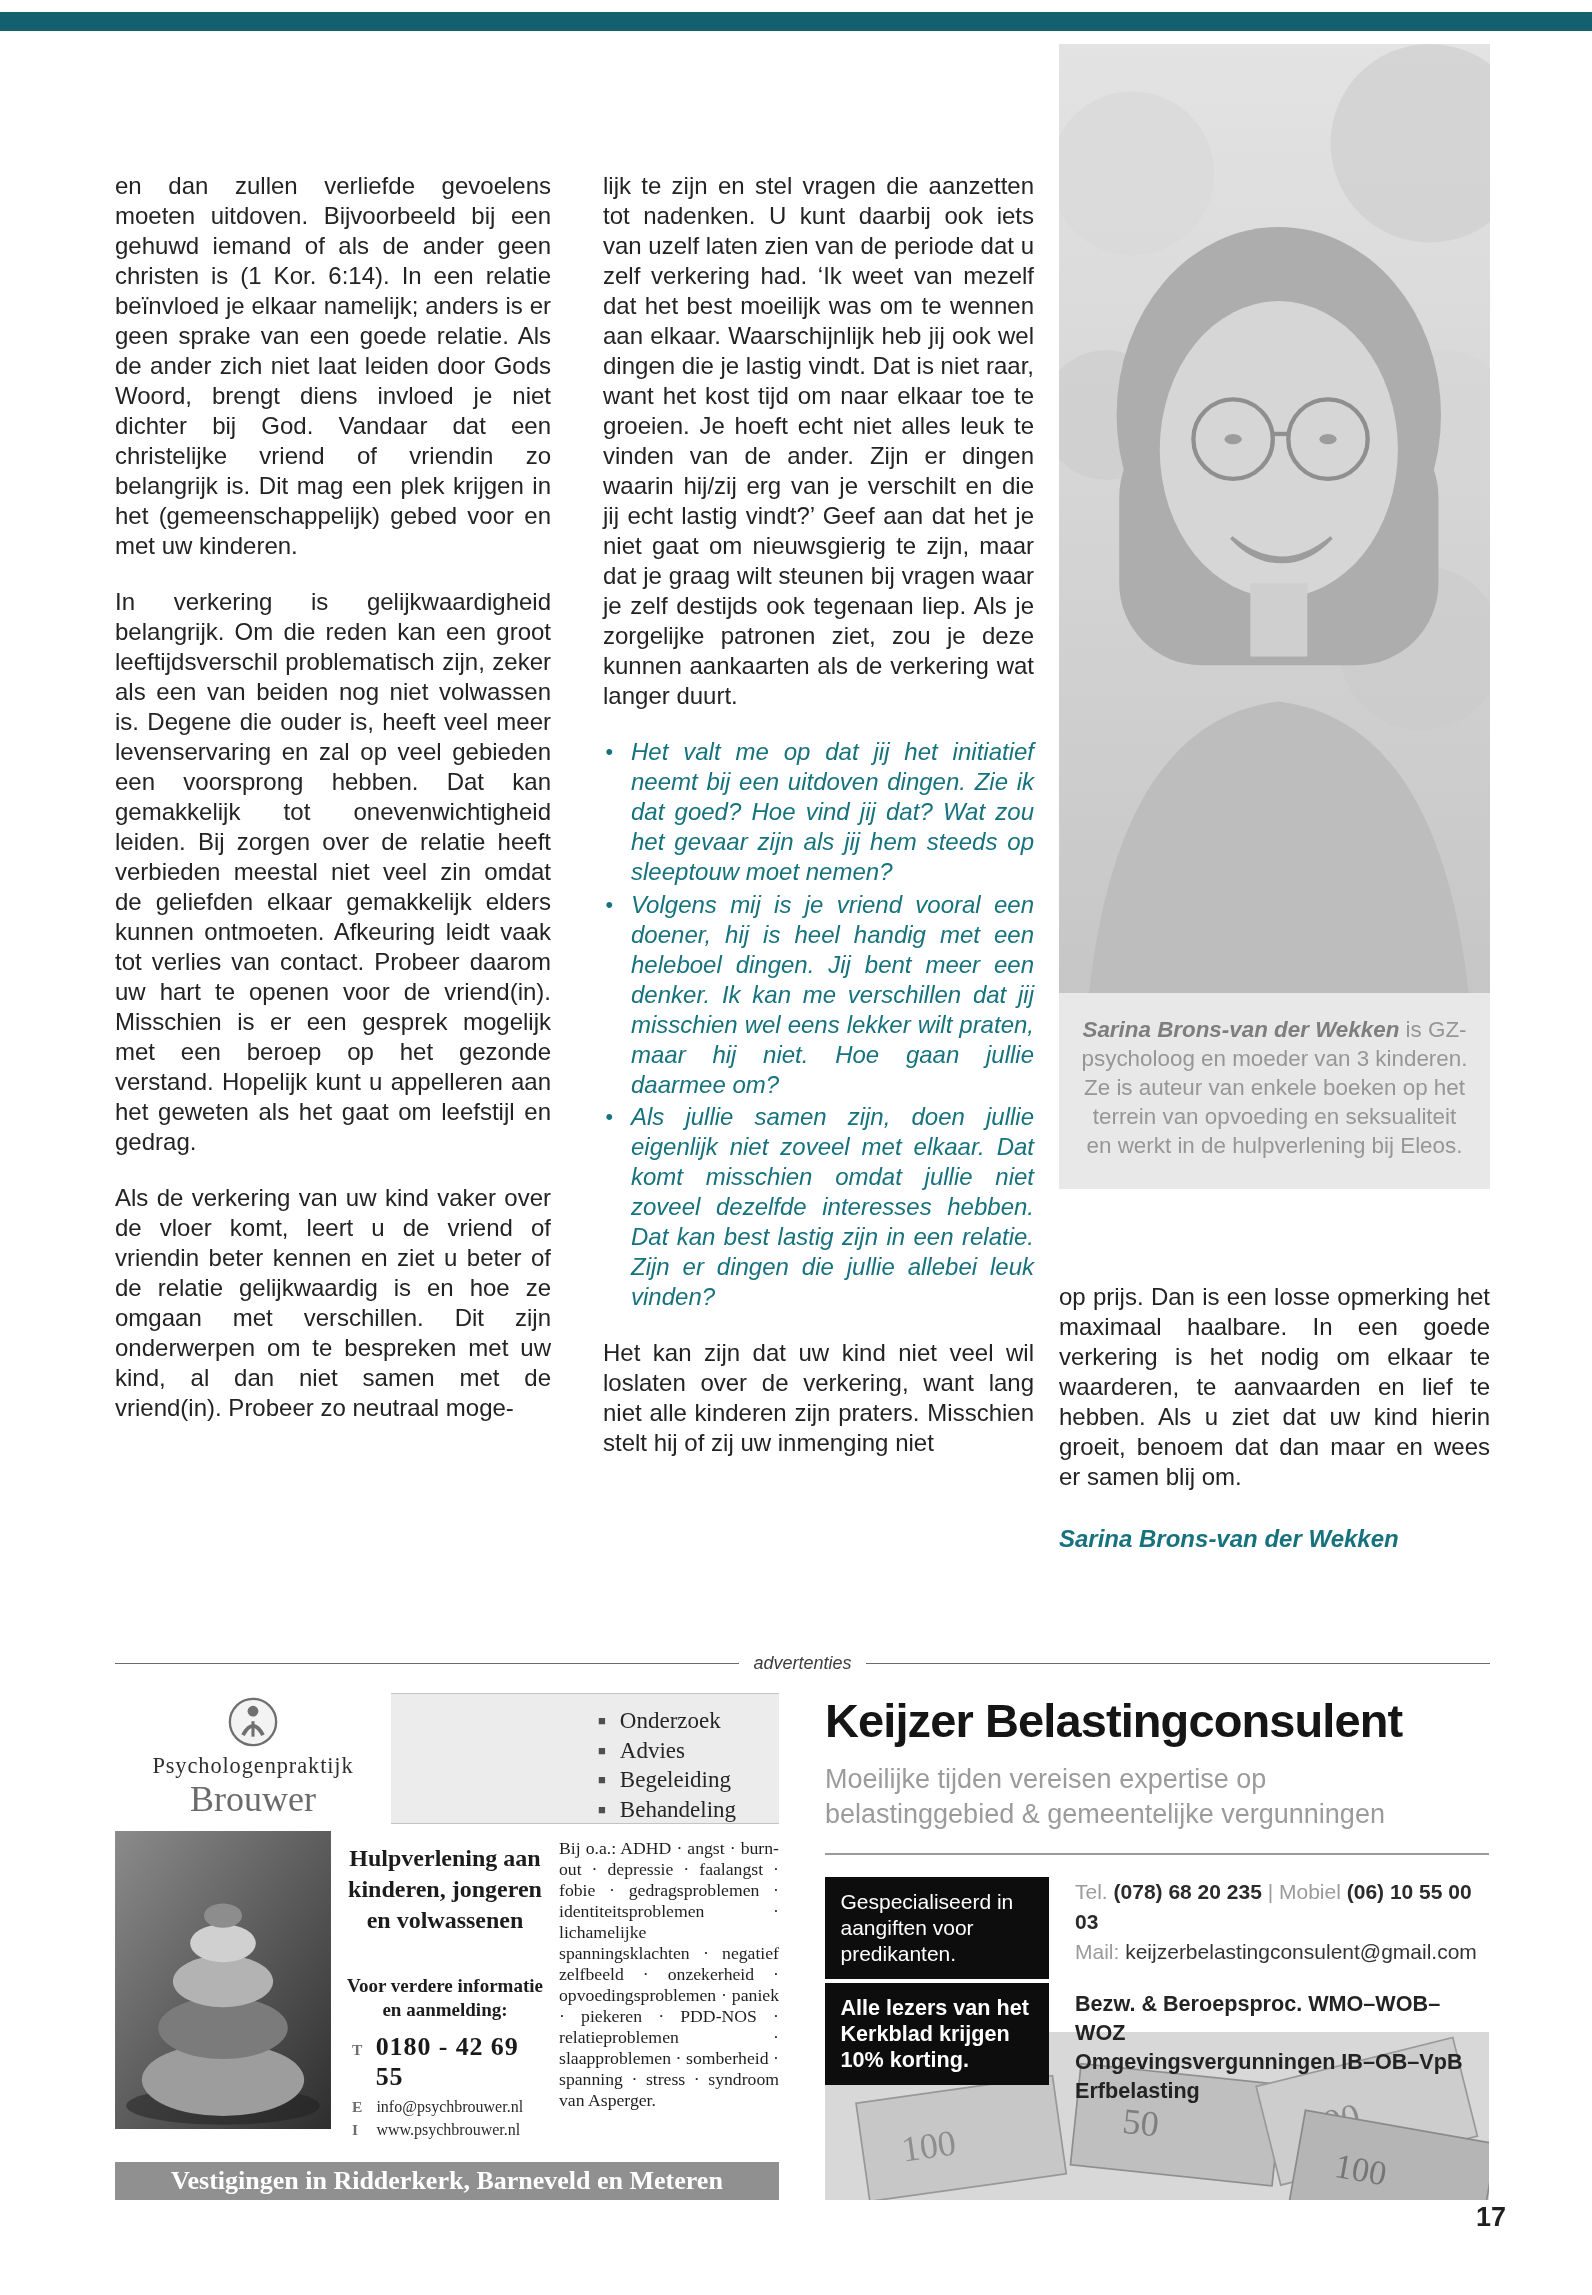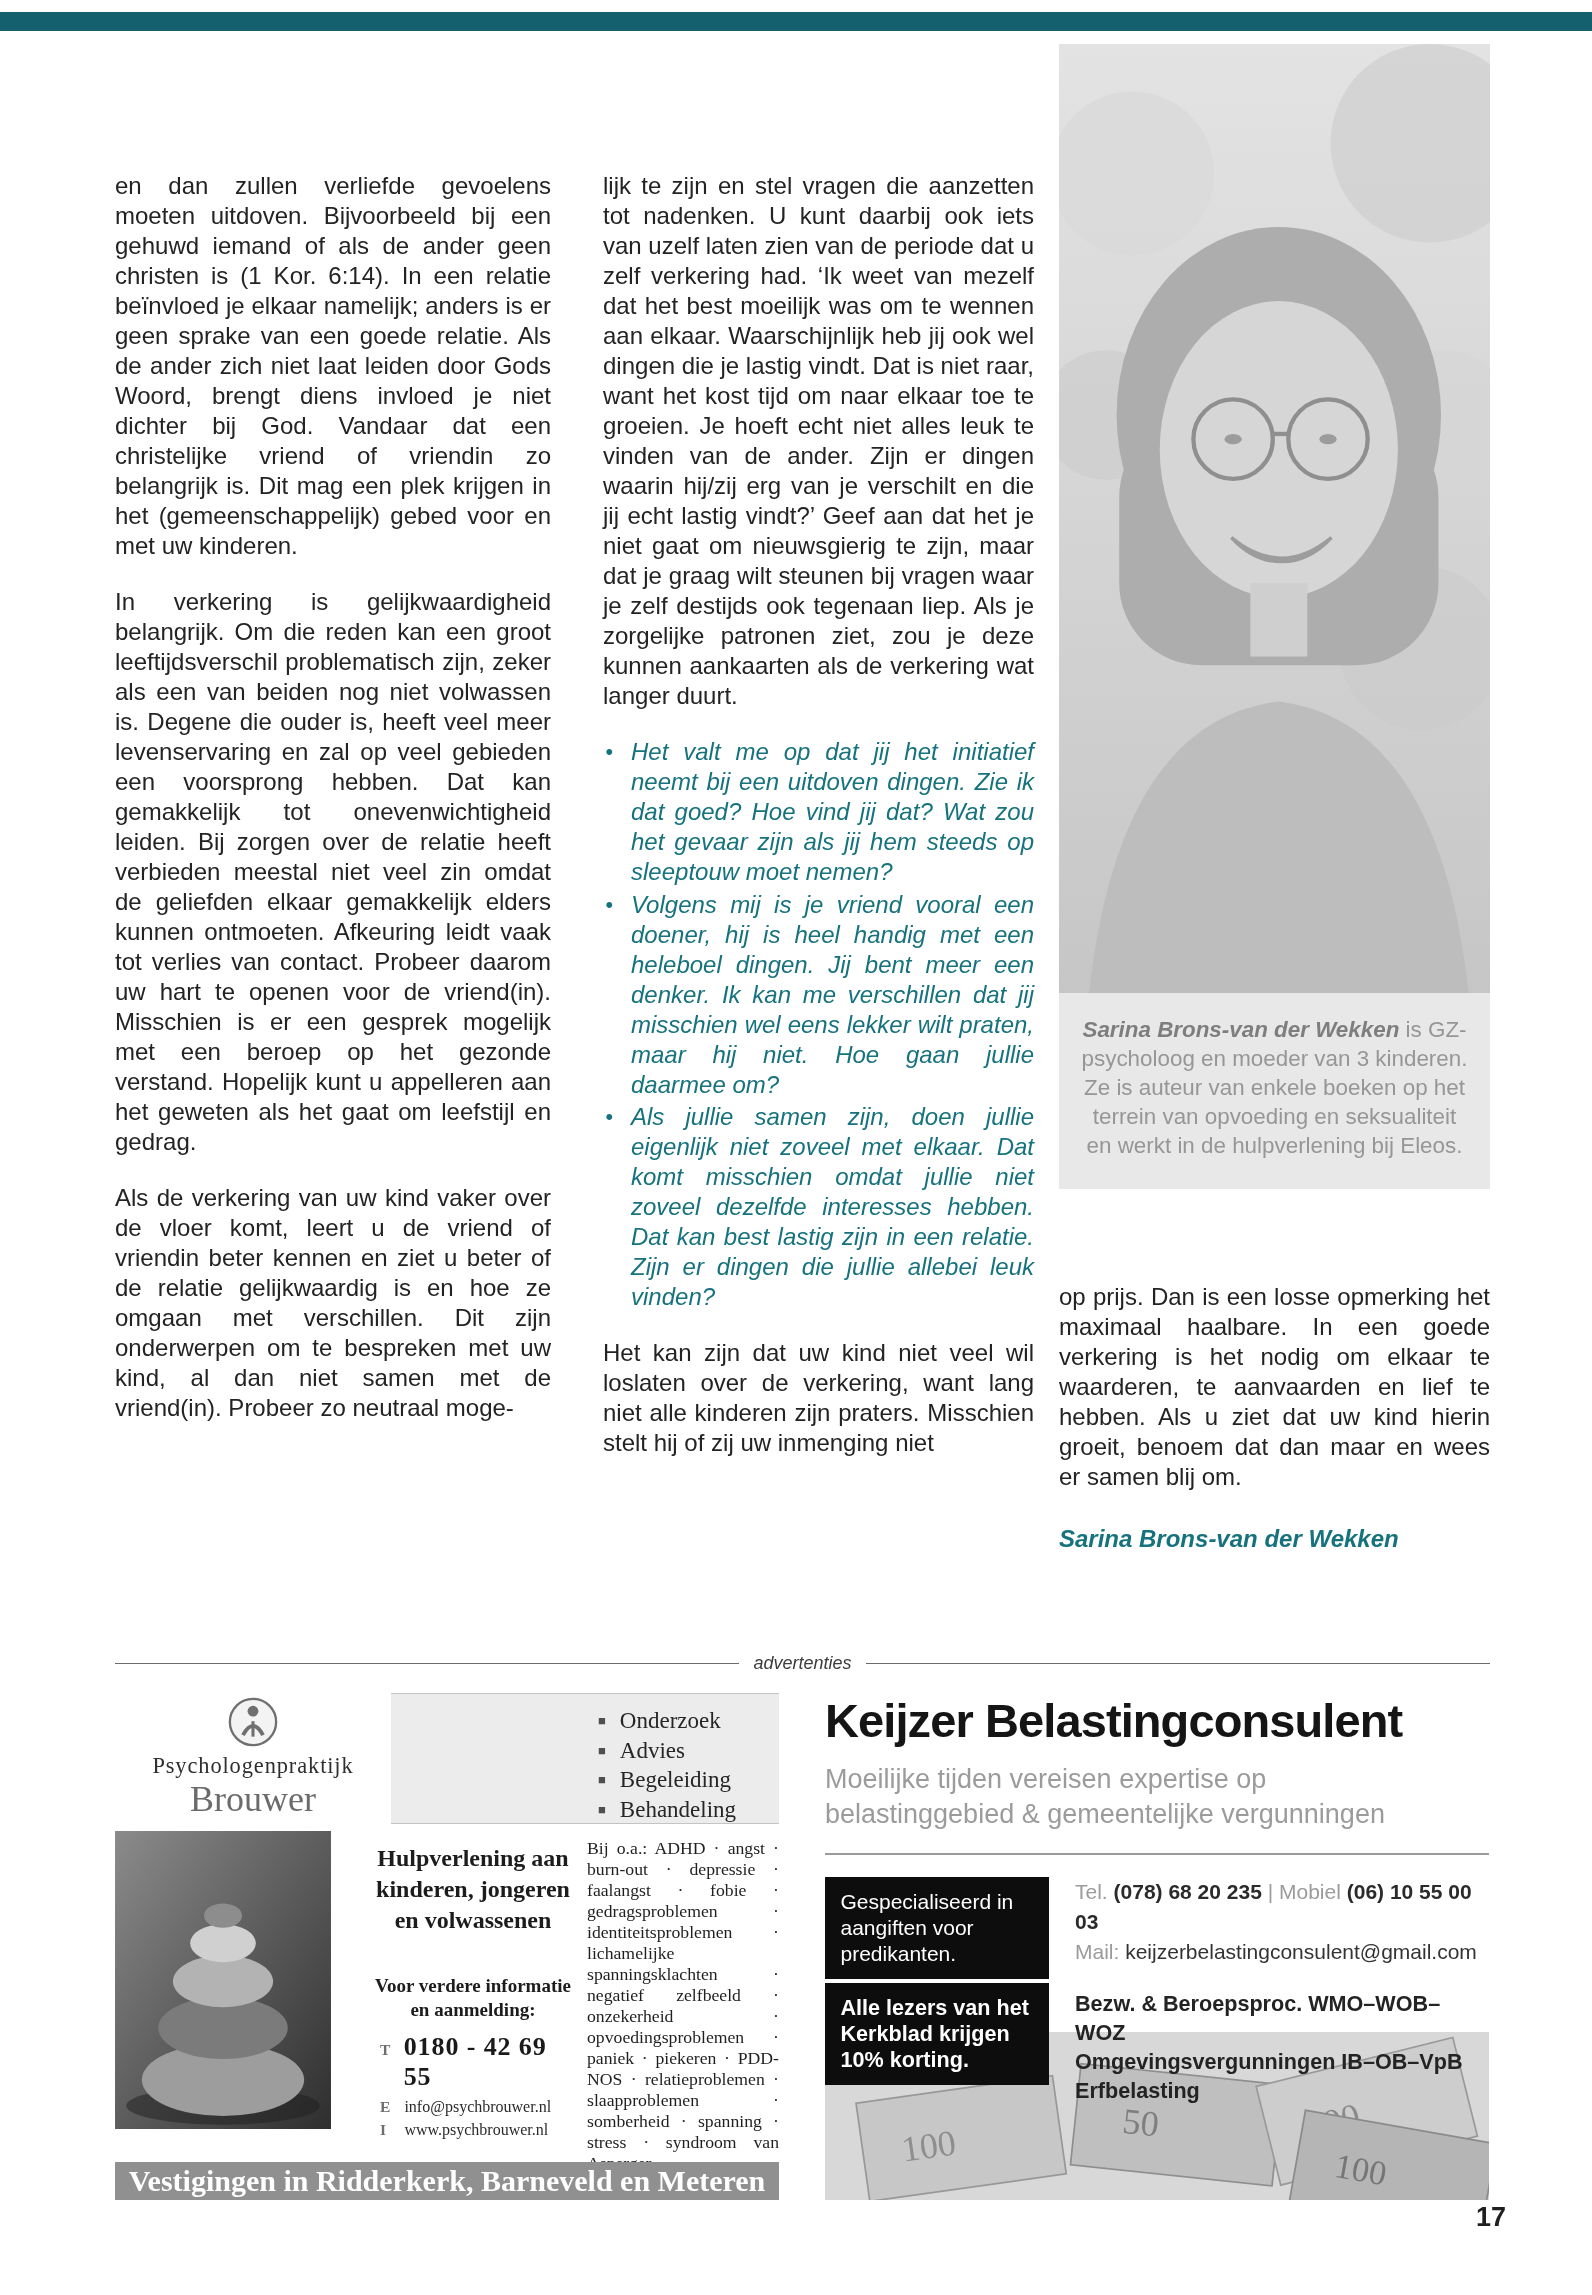--- a/index.html
+++ b/index.html
@@ -47,30 +47,30 @@
   .b-header { display: flex; height: 131px; }
   .b-logo { width: 276px; text-align: center; padding-top: 1.7px; }
   .b-logo svg { width: 54px; height: 54px; }
   .b-practice1 { font-size: 22.4px; color: #2e2e2e; letter-spacing: 0.9px; line-height: 26px; }
   .b-practice2 { font-size: 36px; color: #6b6b6b; line-height: 40px; }
   .b-services { flex: 1; list-style: none; background: #ececec; border-top: 0.9px solid #c4c4c4; border-bottom: 0.9px solid #c4c4c4; padding: 14px 0 0 207px; }
   .b-services li { font-size: 23px; color: #262626; line-height: 26px; margin-bottom: 3.5px; display: flex; align-items: center; gap: 14px; }
   .b-services .sq { font-size: 13px; color: #4f4f4f; }
   .b-middle { display: flex; margin-top: 7px; gap: 14px; height: 298px; }
   .b-stones svg { display: block; width: 216px; height: 298px; }
-  .b-mid { width: 200px; text-align: center; padding-top: 12px; margin-left: 28px; }
+  .b-mid { width: 200px; text-align: center; padding-top: 12px; }
   .b-headline { font-weight: bold; font-size: 24px; line-height: 31px; color: #1c1c1c; }
   .b-info-label { margin-top: 38px; font-weight: bold; font-size: 19px; line-height: 24px; color: #1c1c1c; }
   .b-contact { margin-top: 10.4px; text-align: left; padding-left: 7px; }
   .b-crow { display: flex; align-items: baseline; gap: 10.4px; margin-top: 5.2px; }
   .b-clabel { font-size: 15.5px; color: #6e6e6e; width: 14px; font-weight: bold; }
   .b-phone { font-size: 26px; font-weight: bold; color: #1a1a1a; letter-spacing: 0.9px; }
   .b-cval { font-size: 16px; color: #2a2a2a; }
   .b-issues { flex: 1; font-size: 17.7px; line-height: 21px; text-align: justify; color: #1f1f1f; padding-top: 7px; hyphens: auto; }
-  .b-footer { position: absolute; left: 0; right: 0; bottom: 0; height: 38px; background: #909090; color: #ffffff; font-weight: bold; font-size: 30px; line-height: 38px; text-align: center; }
+  .b-footer { position: absolute; left: 0; right: 0; bottom: 0; height: 38px; background: #909090; color: #ffffff; font-weight: bold; font-size: 26px; line-height: 38px; text-align: center; }
 
   
   .ad-keijzer { position: relative; width: 664px; height: 507px; }
   .k-title { font-size: 47px; font-weight: bold; color: #151515; letter-spacing: -0.9px; }
   .k-subtitle { margin-top: 14px; font-size: 27px; line-height: 35px; color: #9b9b9b; width: 578px; }
   .k-rule { margin-top: 21px; height: 1.7px; background: #9b9b9b; }
   .k-cols { display: flex; margin-top: 22.4px; gap: 26px; position: relative; z-index: 2; }
   .k-boxes { width: 224px; }
   .k-box { background: #0d0d0d; color: #ffffff; padding: 12px 15.5px; font-size: 21px; line-height: 26px; }
   .k-box + .k-box { margin-top: 4px; font-weight: bold; font-size: 21.6px; }

